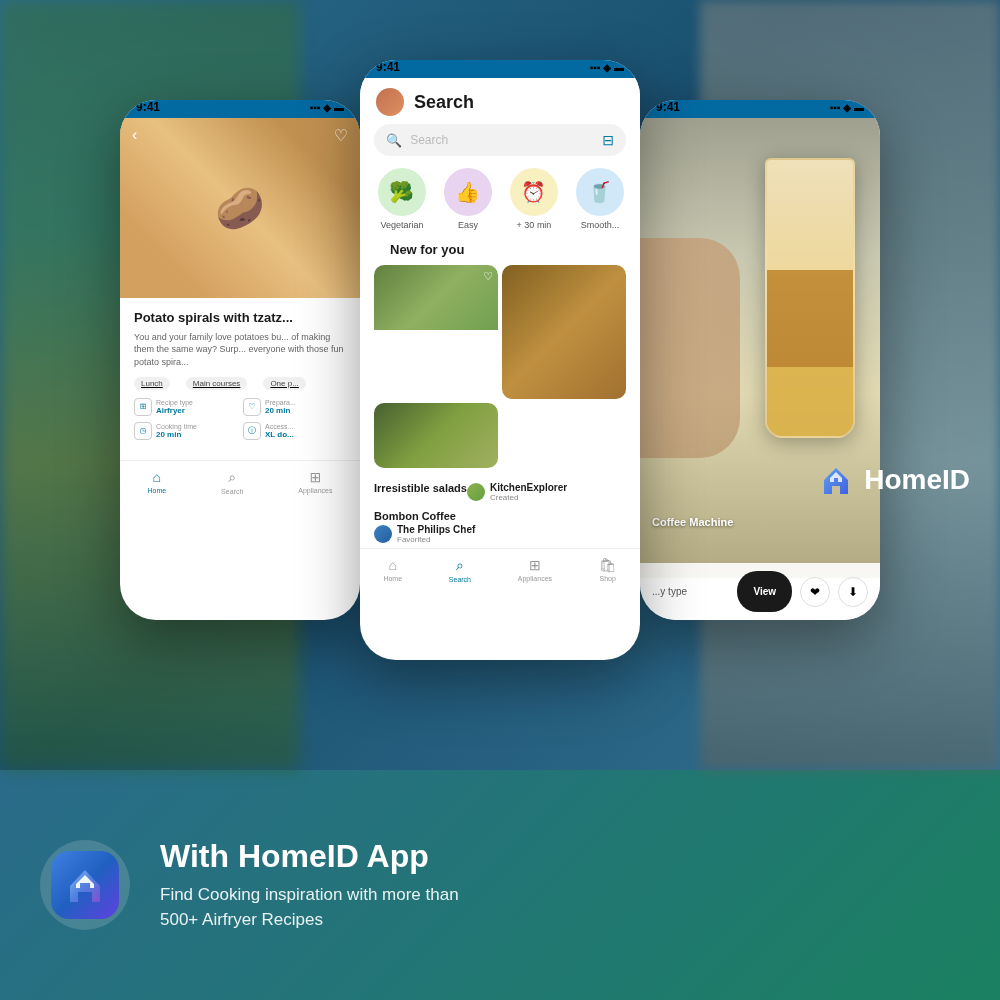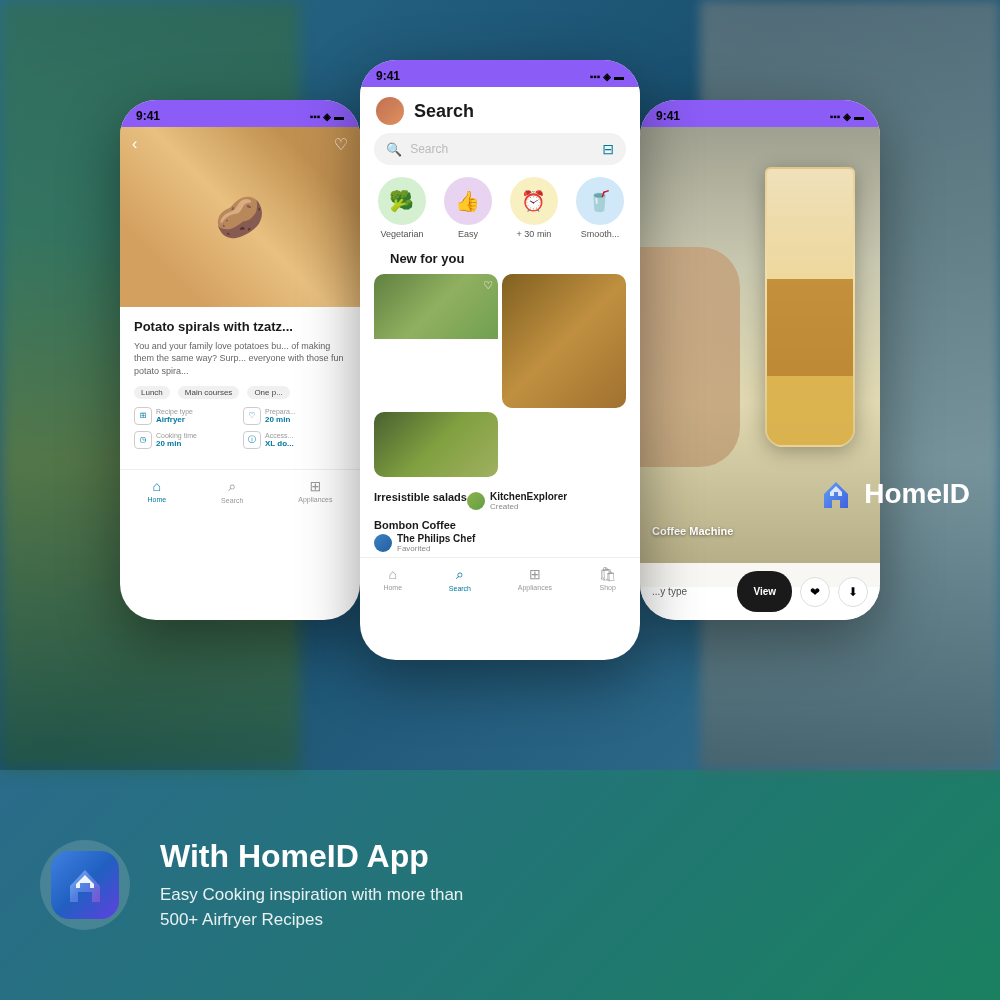--- a/index.html
+++ b/index.html
@@ -87,25 +87,25 @@
       right: 120px;
       top: 100px;
       z-index: 2;
     }
 
     
     .status-bar {
       display: flex;
       justify-content: space-between;
       align-items: center;
-      padding: 9px 16px 4px;
+      padding: 0 16px 4px;
       font-size: 11px;
       font-weight: 600;
       color: #000;
-      background: #8b5cf6;
+      background: #0369a1;
     }
     .status-bar .time { font-weight: 700; font-size: 12px; }
     .status-icons {
       display: flex;
       gap: 3px;
       align-items: center;
       font-size: 10px;
     }
 
     
@@ -160,23 +160,24 @@
       line-height: 1.3;
     }
     .recipe-desc {
       font-size: 9px;
       color: #666;
       line-height: 1.4;
       margin-bottom: 8px;
     }
     .recipe-tags {
       display: flex;
-      gap: 8px;
+      gap: 16px;
       margin-bottom: 8px;
       flex-wrap: wrap;
+      text-decoration: underline;
     }
     .recipe-tag {
       background: #f0f0f0;
       border-radius: 10px;
       padding: 2px 7px;
       font-size: 8px;
       color: #444;
     }
     .recipe-meta {
       display: grid;
@@ -390,21 +391,21 @@
       display: flex;
       align-items: center;
       justify-content: center;
       font-size: 12px;
       background: #fff;
     }
 
     
     .homeid-logo {
       position: absolute;
-      bottom: 256px;
+      bottom: 270px;
       right: 30px;
       z-index: 10;
       display: flex;
       align-items: center;
       gap: 8px;
     }
     .homeid-icon {
       width: 40px;
       height: 40px;
     }
@@ -709,20 +710,20 @@
           </defs>
           <path d="M6 22 L21 6 L36 22 L36 38 L28 38 L28 28 L14 28 L14 38 L6 38 Z" fill="url(#iconGrad)"></path>
           <path d="M12 20 L21 11 L30 20 L30 24 L26 24 L26 19 L16 19 L16 24 L12 24 Z" fill="white" opacity="0.9"></path>
         </svg>
       </div>
     </div>
 
     <div class="bottom-text">
       <div class="bottom-title">With HomeID App</div>
       <div class="bottom-subtitle">
-        <span>Easy Cooking inspiration with more than</span><br>
+        <span>Find Cooking inspiration with more than</span><br>
         <span>500+ Airfryer Recipes</span>
       </div>
     </div>
 
   </div>
 
 </div>
 
 </body></html>

